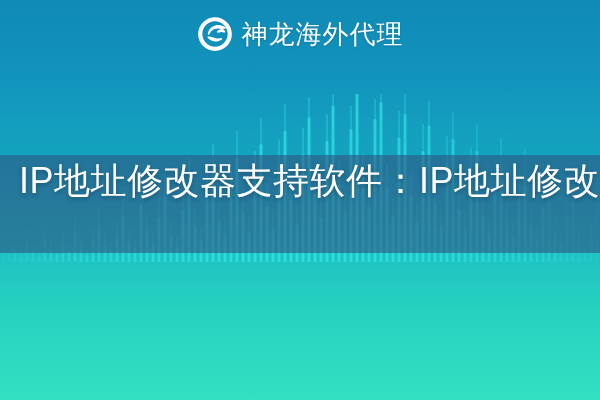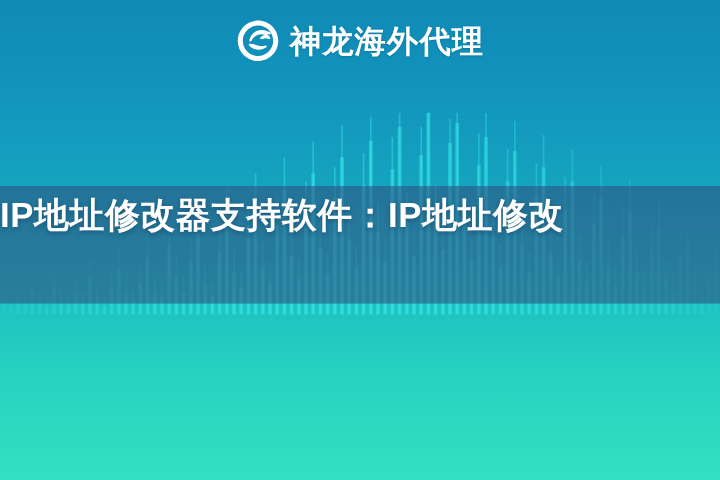--- a/index.html
+++ b/index.html
@@ -58,37 +58,37 @@
   }
   #logo-mark {
     width: 36px;
     height: 36px;
     flex: 0 0 36px;
     display: block;
   }
   #logo-wordmark {
     color: #ffffff;
     font-size: 26px;
-    font-weight: bold;
+    font-weight: normal;
     letter-spacing: 1px;
     line-height: 1;
     white-space: nowrap;
     text-shadow: 0 1px 2px rgba(0, 60, 90, 0.25);
   }
 
   
   #headline {
     position: absolute;
     left: 0;
     top: 160px;
     width: 600px;
-    text-align: left;
+    text-align: right;
     color: #ffffff;
-    font-size: 29px;
-    font-weight: bold;
+    font-size: 36px;
+    font-weight: normal;
     line-height: 41px;
     letter-spacing: 0.5px;
     text-shadow: 0 2px 4px rgba(16, 48, 80, 0.45);
   }
   .headline-line {
     display: block;
     white-space: nowrap;
   }
 </style>
 </head>

